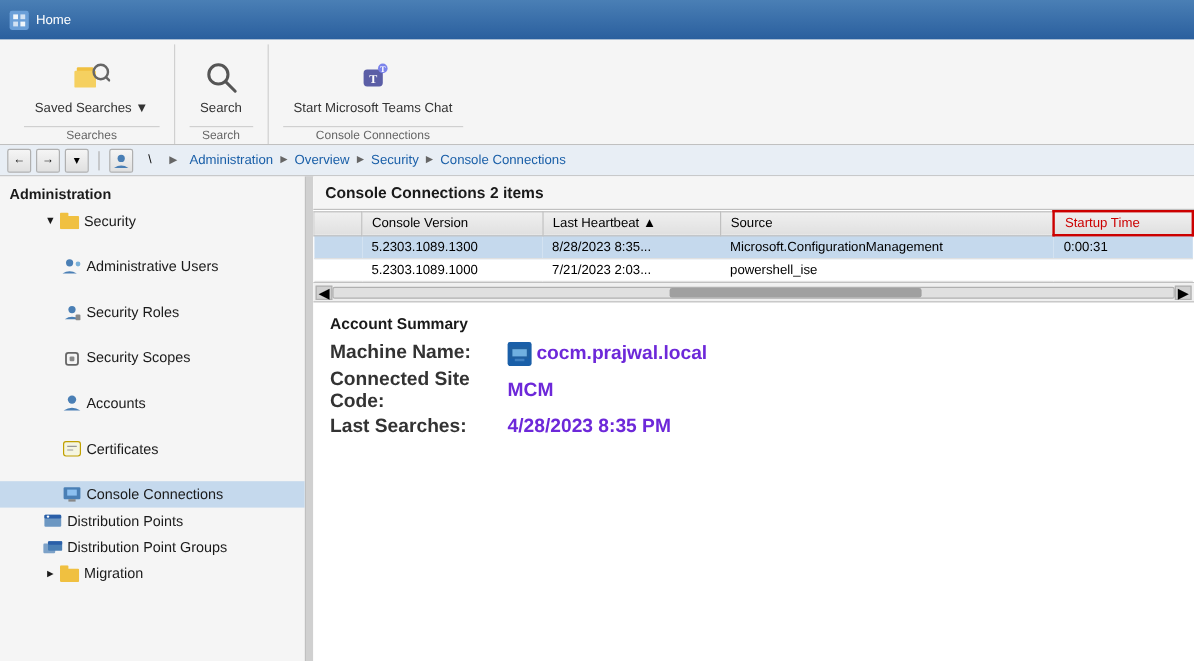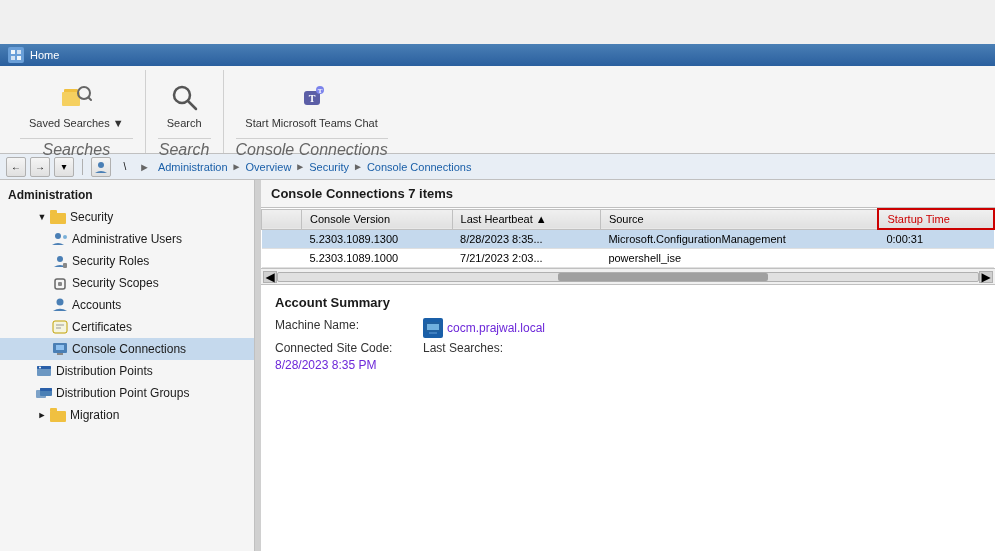--- a/index.html
+++ b/index.html
@@ -1,27 +1,26 @@
 <!DOCTYPE html>
 <html><head>
   <meta charset="utf-8">
   <style>
     * { box-sizing: border-box; margin: 0; padding: 0; }
     body { font-family: 'Segoe UI', Tahoma, Geneva, Verdana, sans-serif; font-size: 12px; background: #f0f0f0; width: 995px; height: 551px; overflow: hidden; }
 
     
     .title-bar {
       background: linear-gradient(to bottom, #4a7fb5, #2a5f9e);
-      height: 22px;
+      height: 33px;
       display: flex;
       align-items: center;
       padding: 0 8px;
       color: white;
       font-size: 11px;
-      margin-top: 44px;
     }
     .title-bar-icon {
       width: 16px; height: 16px;
       background: #6a9fd8;
       margin-right: 6px;
       display: flex; align-items: center; justify-content: center;
       border-radius: 2px;
     }
 
     
@@ -65,28 +64,27 @@
       display: flex; align-items: center; justify-content: center;
       margin-bottom: 4px;
     }
     .ribbon-btn-label {
       font-size: 11px;
       text-align: center;
       line-height: 1.2;
       color: #333;
     }
     .ribbon-group-label {
-      font-size: 16px;
+      font-size: 10px;
       color: #666;
       padding-top: 2px;
       border-top: 1px solid #d0d0d0;
       width: 100%;
       text-align: center;
       margin-top: auto;
-      font-style: italic;
     }
 
     
     .nav-bar {
       background: #e8eef5;
       border-bottom: 1px solid #c0c0c0;
       height: 26px;
       display: flex;
       align-items: center;
       padding: 0 6px;
@@ -135,21 +133,21 @@
     .sidebar-item {
       display: flex;
       align-items: center;
       padding: 3px 8px 3px 20px;
       cursor: pointer;
       font-size: 12px;
       color: #1a1a1a;
     }
     .sidebar-item.selected { background: #c5d9ed; }
     .sidebar-item.indent1 { padding-left: 36px; }
-    .sidebar-item.indent2 { padding-left: 52px; }
+    .sidebar-item.indent2 { padding-left: 52px; margin-top: 16px; }
     .sidebar-item-icon {
       width: 16px; height: 16px;
       margin-right: 4px;
       display: flex; align-items: center; justify-content: center;
       flex-shrink: 0;
     }
     .expand-arrow {
       width: 12px; height: 12px;
       display: inline-flex; align-items: center; justify-content: center;
       margin-right: 2px;
@@ -242,21 +240,22 @@
     .account-summary-title {
       font-size: 13px;
       font-weight: bold;
       color: #1a1a1a;
       margin-bottom: 8px;
     }
     .summary-grid {
       display: grid;
       grid-template-columns: 140px 1fr;
       gap: 3px 8px;
-      font-size: 12px;
+      font-size: 16px;
+      font-weight: bold;
     }
     .summary-label { color: #333; }
     .summary-value {
       color: #6d28d9;
       display: flex;
       align-items: center;
       gap: 6px;
     }
 
     .resizer {
@@ -469,21 +468,21 @@
           </svg>
       </span>
       <span>Migration</span>
     </div>
   </div>
 
   <div class="resizer"></div>
 
   <div class="content-area">
 
-    <div class="content-header">Console Connections 7 items</div>
+    <div class="content-header">Console Connections 2 items</div>
 
     <div class="table-container">
       <table>
         <thead>
           <tr>
             <th style="width:40px;"></th>
             <th>Console Version</th>
             <th><span>Last Heartbeat</span> <span>▲</span></th>
             <th>Source</th>
             <th class="startup-time-header">Startup Time</th>
@@ -527,20 +526,21 @@
                   <rect x="1" y="3" width="16" height="10" rx="1" fill="#2060a0"></rect>
                   <rect x="3" y="5" width="12" height="6" fill="#70b0e0"></rect>
                   <rect x="5" y="13" width="8" height="2" fill="#4080c0"></rect>
                 </svg>
             </div>
             <span>cocm.prajwal.local</span>
           </div>
         </div>
 
         <div class="summary-label">Connected Site Code:</div>
+        <div class="summary-value">MCM</div>
 
         <div class="summary-label">Last Searches:</div>
-        <div class="summary-value">8/28/2023 8:35 PM</div>
+        <div class="summary-value">4/28/2023 8:35 PM</div>
       </div>
     </div>
 
   </div>
 </div>
 
 </body></html>

